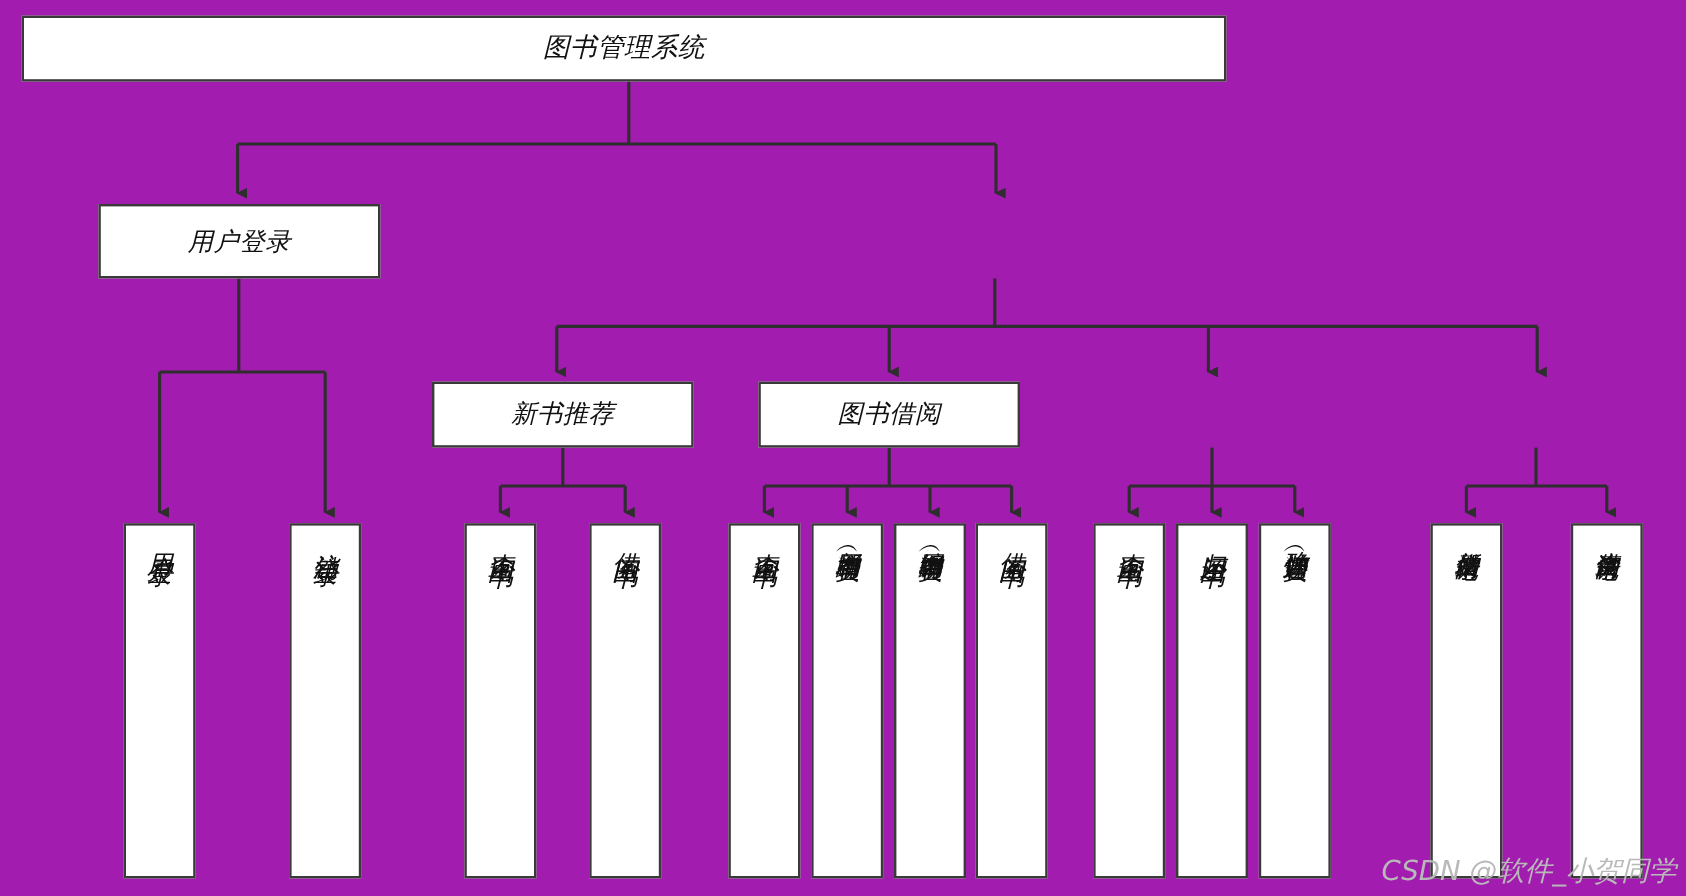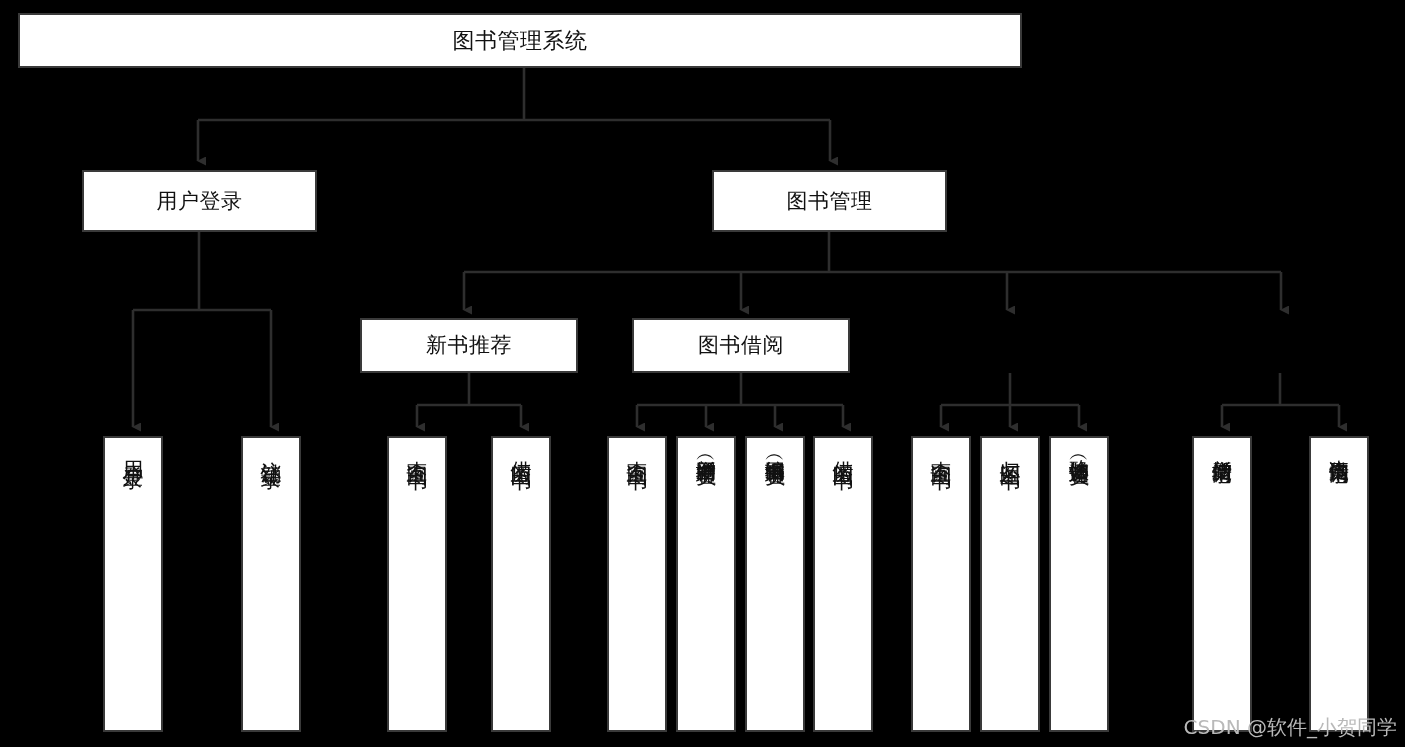--- a/index.html
+++ b/index.html
@@ -8,22 +8,23 @@
     padding: 0;
     background: #ffffff;
   }
   body {
     font-family: "DejaVu Sans", "Liberation Sans", sans-serif;
   }
   #diagram-root {
     position: relative;
     width: 1405px;
     height: 747px;
-    background: #000000;
+    background: #a21caf;
     overflow: hidden;
+    font-style: italic;
   }
   #diagram-svg {
     position: absolute;
     left: 0;
     top: 0;
     width: 1405px;
     height: 747px;
   }
   .node {
     position: absolute;
@@ -66,21 +67,21 @@
   }
   .node.vert.long .node-label {
     font-size: 20px;
     letter-spacing: 1px;
     max-height: 288px;
   }
   #watermark {
     position: absolute;
     right: 8px;
     bottom: 6px;
-    font-size: 20px;
+    font-size: 23px;
     color: #b9b9b9;
     z-index: 5;
     white-space: nowrap;
     pointer-events: none;
   }
 </style>
 </head>
 <body>
 
 <div id="diagram-root">
@@ -135,23 +136,20 @@
     </g>
   </svg>
 
   <div class="node horiz root" style="left:18px; top:13px; width:1004px; height:55px;">
     <span class="node-label">图书管理系统</span>
   </div>
 
   <div class="node horiz" style="left:82px; top:170px; width:235px; height:62px;">
     <span class="node-label">用户登录</span>
   </div>
-  <div class="node horiz" style="left:712px; top:170px; width:235px; height:62px;">
-    <span class="node-label">图书管理</span>
-  </div>
 
   <div class="node horiz" style="left:360px; top:318px; width:218px; height:55px;">
     <span class="node-label">新书推荐</span>
   </div>
   <div class="node horiz" style="left:632px; top:318px; width:218px; height:55px;">
     <span class="node-label">图书借阅</span>
   </div>
 
   <div class="node vert" style="left:103px; top:436px; width:60px; height:296px;">
     <span class="node-label">用户登录</span>

